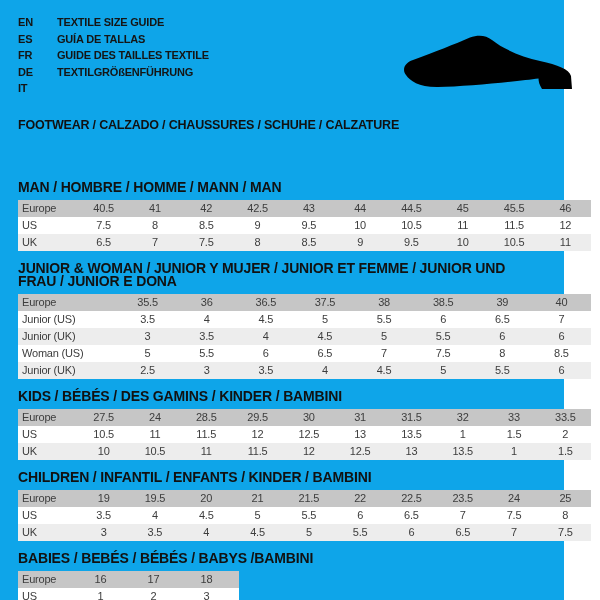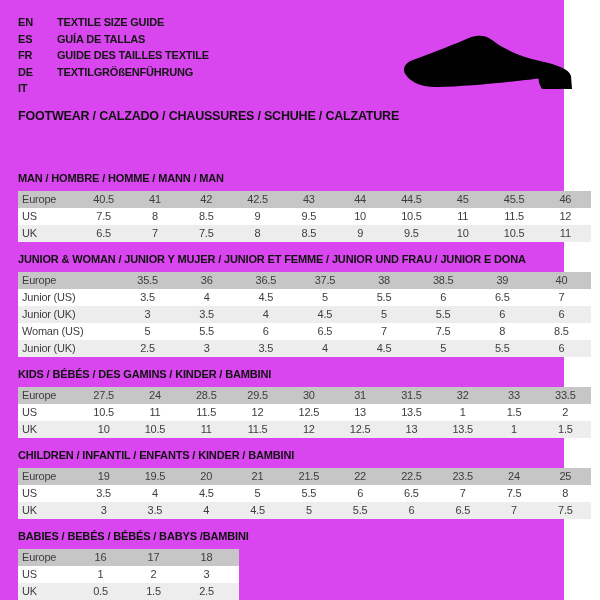--- a/index.html
+++ b/index.html
@@ -3,39 +3,39 @@
 <meta charset="utf-8">
 <style>
   html,body{margin:0;padding:0;background:#fff;}
   body{
     width:600px;height:600px;overflow:hidden;
     font-family:"Liberation Sans", sans-serif;
     -webkit-font-smoothing:antialiased;
   }
   .page{
     position:relative;width:564px;height:600px;box-sizing:border-box;
-    padding:12px 18px 0 18px;background:#d946ef;
+    padding:12px 18px 0 18px;background:#0ea5e9;
   }
   
   .langs{margin-top:2px;}
   .lang-row{
     display:flex;height:16.5px;align-items:center;
     font-size:11px;font-weight:bold;color:#151515;letter-spacing:-0.2px;
   }
   .lang-code{width:39px;flex:0 0 39px;}
   .category-line{
-    margin-top:12px;font-size:12.5px;font-weight:bold;color:#111;
+    margin-top:21px;font-size:12.5px;font-weight:bold;color:#111;
     letter-spacing:-0.2px;line-height:15px;
   }
   .shoe{position:absolute;left:399px;top:30px;width:190px;height:68px;}
   
   main{margin-top:48px;}
   section + section{margin-top:11px;}
   .tbl-title{
-    margin:0 0 6px 0;font-size:11px;font-weight:bold;color:#111;
+    margin:0 0 6px 0;font-size:14px;font-weight:bold;color:#111;
     letter-spacing:-0.15px;line-height:13px;
   }
   .tbl{font-size:11px;color:#3d3d3d;letter-spacing:-0.2px;}
   .row{display:flex;width:573px;height:17px;line-height:17px;align-items:center;}
   .row .lbl{flex:0 0 60px;padding-left:4px;box-sizing:border-box;text-align:left;}
   .row .val{flex:1;text-align:center;}
   .r-head{background:#c6c6c6;}
   .r-shade{background:#ededed;}
   .r-light{background:#ffffff;}
   section.junior .row .lbl{flex:0 0 100px;}

